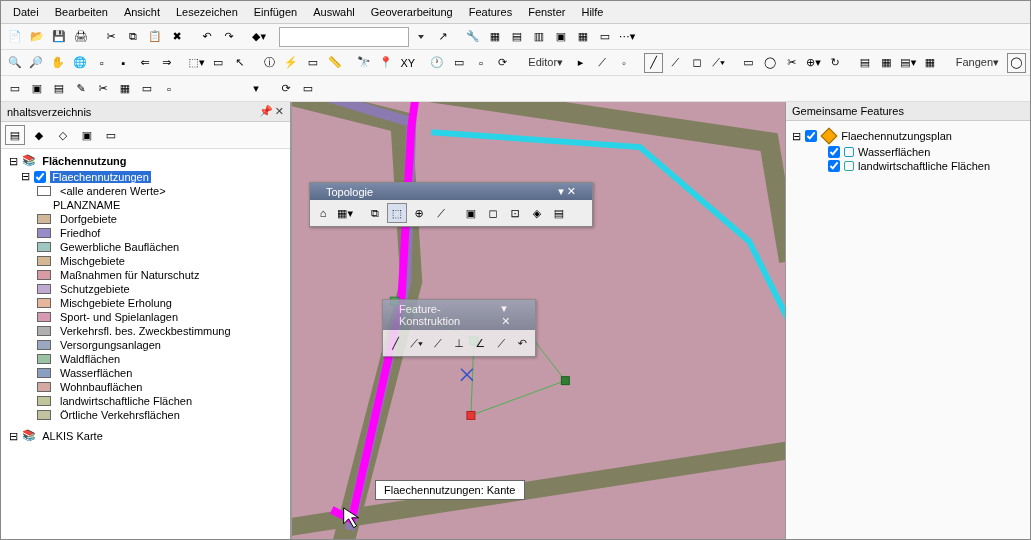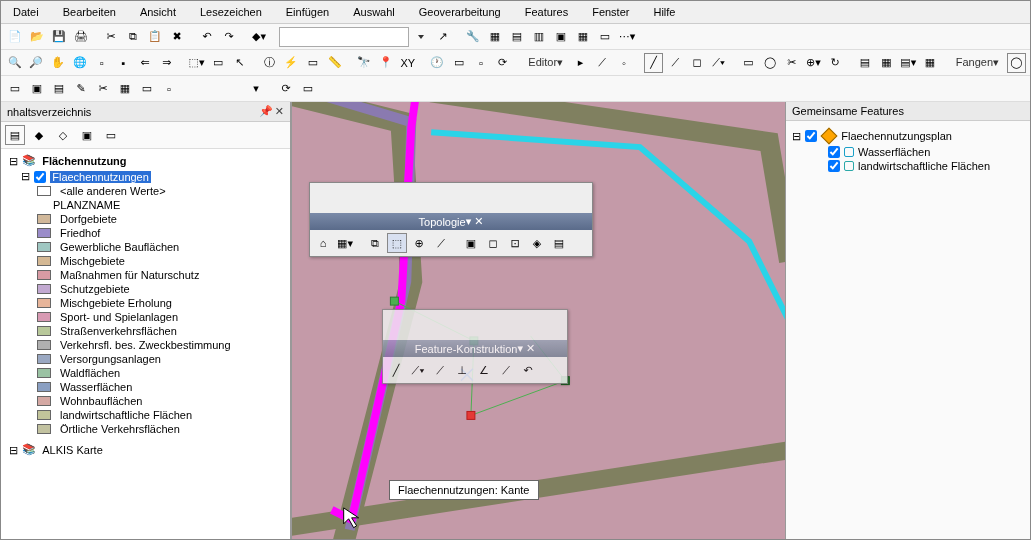--- a/index.html
+++ b/index.html
@@ -1,17 +1,17 @@
 <!DOCTYPE html>
 <html><head>
 <meta charset="utf-8">
 <style>
 *{box-sizing:border-box;margin:0;padding:0;font-family:Tahoma,Arial,sans-serif;font-size:11px;}
 body{background:#fff;width:1031px;height:540px;overflow:hidden;border:1px solid #888;}
-.menubar{display:flex;background:#f0f0f0;border-bottom:1px solid #ccc;padding:2px 4px;gap:8px;}
+.menubar{display:flex;background:#f0f0f0;border-bottom:1px solid #ccc;padding:2px 4px;gap:0;}
 .menubar span{padding:3px 8px;cursor:default;}
 .toolbar{display:flex;align-items:center;background:#f8f8f8;border-bottom:1px solid #ddd;padding:2px 4px;gap:2px;min-height:26px;}
 .tbtn{width:20px;height:20px;display:inline-flex;align-items:center;justify-content:center;border:1px solid transparent;cursor:default;}
 .sep{width:6px;}
 .combo{width:130px;height:20px;border:1px solid #aaa;background:#fff;}
 .editor-label{padding:2px 6px;color:#333;}
 .scale-box{width:55px;height:18px;display:inline-block;}
 .scale-fill{background:#2a6fd6;width:100%;height:100%;}
 .main{display:flex;height:calc(100% - 98px);}
 .panel-left{width:290px;border-right:1px solid #999;display:flex;flex-direction:column;background:#fafafa;}
@@ -19,21 +19,21 @@
 .panel-icons{padding:3px 4px;border-bottom:1px solid #ddd;display:flex;gap:4px;}
 .tree{flex:1;overflow:auto;padding:4px 2px;background:#fff;}
 .tree-row{display:flex;align-items:center;gap:4px;padding:1px 0 1px 6px;white-space:nowrap;}
 .swatch{width:14px;height:10px;border:1px solid #666;flex-shrink:0;}
 .cb{width:12px;height:12px;}
 .grp{font-weight:bold;}
 .sel{background:#2a6fd6;color:#fff;padding:0 2px;}
 .map{flex:1;position:relative;background:#c49aa8;overflow:hidden;border-left:1px solid #999;}
 .panel-right{width:245px;border-left:1px solid #999;background:#fafafa;}
 .float-win{position:absolute;background:#eee;border:1px solid #888;box-shadow:1px 1px 3px rgba(0,0,0,.3);}
-.float-title{background:linear-gradient(#7a8aa8,#5a6b8a);color:#fff;font-size:10px;padding:2px 16px;display:flex;justify-content:center;align-items:center;margin-top:30px;}
+.float-title{background:linear-gradient(#7a8aa8,#5a6b8a);color:#fff;font-size:10px;padding:2px 16px;display:flex;justify-content:space-between;align-items:center;}
 .float-body{display:flex;gap:2px;padding:3px;}
 .tooltip{position:absolute;background:#fff;border:1px solid #666;padding:2px 8px;font-size:12px;}
 .pin-icons{display:flex;gap:2px;align-items:center;font-size:9px;color:#444;}
 svg{display:block;}
 .layers-icon{width:16px;height:14px;}
 .indent1{padding-left:18px;}
 .indent2{padding-left:34px;gap:9px;}
 .indent3{padding-left:50px;}
 .tri{display:inline-block;width:0;height:0;border-style:solid;}
 .tri-down{border-width:4px 3px 0 3px;border-color:#333 transparent transparent transparent;}
@@ -226,24 +226,20 @@
           </div>
           <div class="tree-row indent2">
             <span class="swatch" style="background:#e7b59a"></span>
             <span>Mischgebiete Erholung</span>
           </div>
           <div class="tree-row indent2">
             <span class="swatch" style="background:#d89ab3"></span>
             <span>Sport- und Spielanlagen</span>
           </div>
           <div class="tree-row indent2">
-            <span class="swatch" style="background:#b8c89a"></span>
-            <span>Straßenverkehrsflächen</span>
-          </div>
-          <div class="tree-row indent2">
             <span class="swatch" style="background:#b0b0b0"></span>
             <span>Verkehrsfl. bes. Zweckbestimmung</span>
           </div>
           <div class="tree-row indent2">
             <span class="swatch" style="background:#9aa8c2"></span>
             <span>Versorgungsanlagen</span>
           </div>
           <div class="tree-row indent2">
             <span class="swatch" style="background:#9ac2a3"></span>
             <span>Waldflächen</span>
@@ -314,37 +310,37 @@
         <span class="tbtn">⟋</span>
         <span class="sep"></span>
         <span class="tbtn">▣</span>
         <span class="tbtn">◻</span>
         <span class="tbtn">⊡</span>
         <span class="tbtn">◈</span>
         <span class="tbtn">▤</span>
       </div>
     </div>
 
-    <div class="float-win" style="left:90px;top:207px;width:186px;opacity:.85">
+    <div class="float-win" style="left:90px;top:197px;width:154px;opacity:.85">
       <div class="float-title" style="background:linear-gradient(#9aa3b5,#7a8496)">
         <span>Feature-Konstruktion</span>
         <span><span>▾</span> <span>✕</span></span>
       </div>
       <div class="float-body">
         <span class="tbtn">╱</span>
         <span class="tbtn">⟋▾</span>
         <span class="tbtn">⟋</span>
         <span class="tbtn">⊥</span>
         <span class="tbtn">∠</span>
         <span class="tbtn">⟋</span>
         <span class="tbtn">↶</span>
       </div>
     </div>
 
-    <div class="tooltip" style="left:97px;top:378px">
+    <div class="tooltip" style="left:83px;top:378px">
       <span>Flaechennutzungen: Kante</span>
     </div>
   </div>
 
   <div class="panel-right">
     <div class="panel-title">
       <span>Gemeinsame Features</span>
     </div>
     <div class="rtree">
       <div class="rtree-row">

